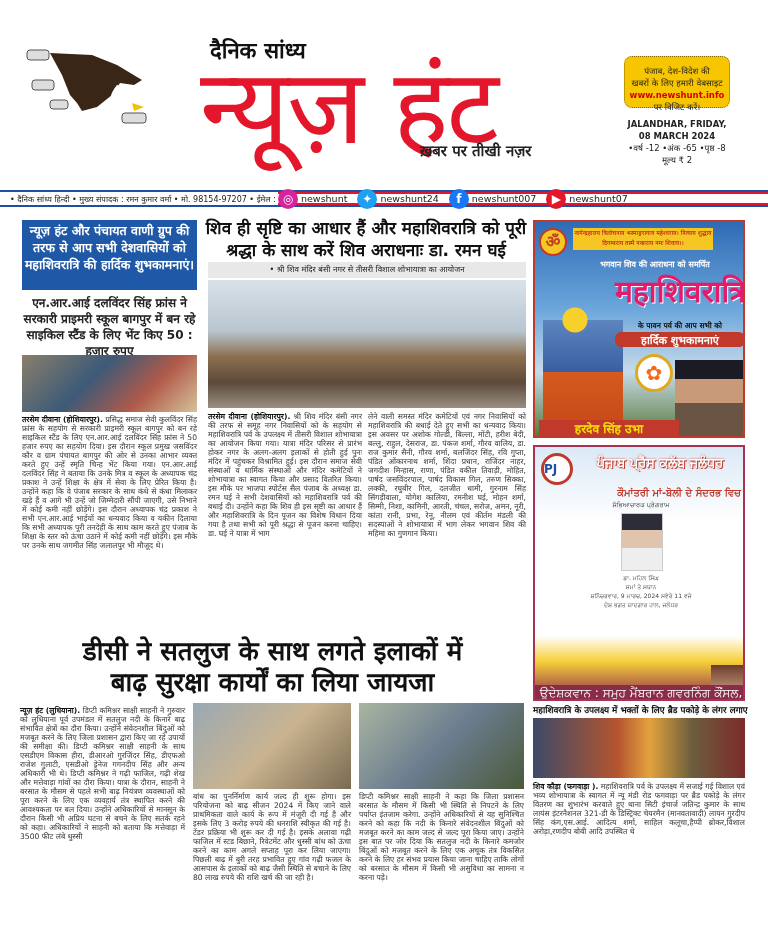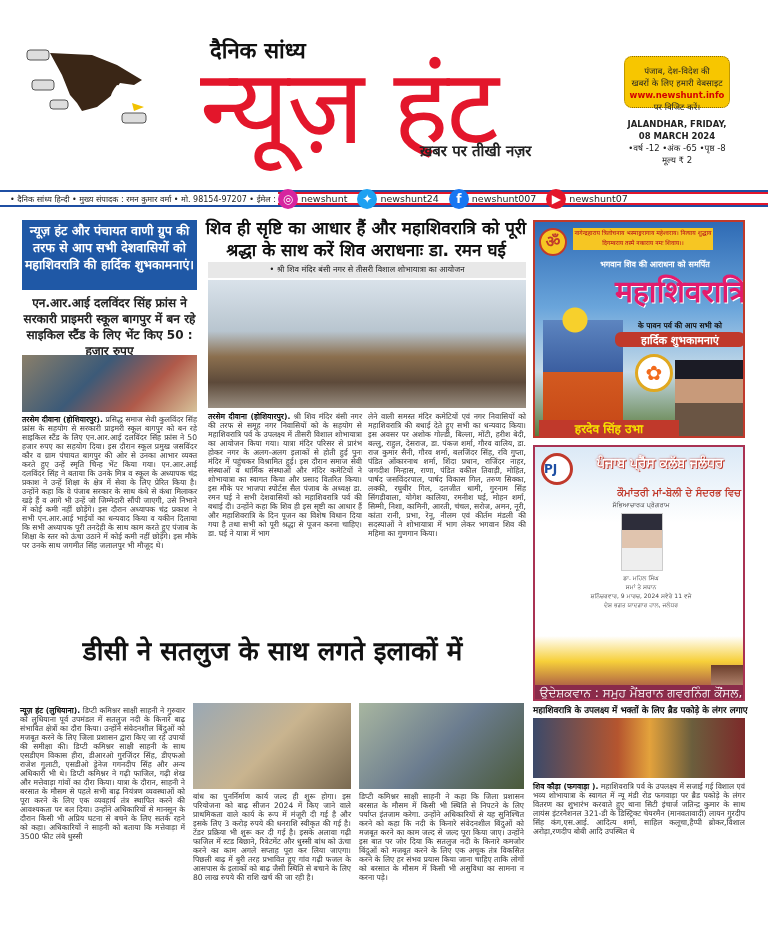--- a/index.html
+++ b/index.html
@@ -130,20 +130,21 @@
 <div class="abs" id="csub">• श्री शिव मंदिर बंसी नगर से तीसरी विशाल शोभायात्रा का आयोजन</div>
 <div class="abs" id="cphoto"></div>
 <div class="abs body" id="cbody1">
   <span class="tl">तरसेम दीवाना (होशियारपुर).</span>
   <span>श्री शिव मंदिर बंसी नगर की तरफ से समूह नगर निवासियों को के सहयोग से महाशिवरात्रि पर्व के उपलक्ष्य में तीसरी विशाल शोभायात्रा का आयोजन किया गया। यात्रा मंदिर परिसर से प्रारंभ होकर नगर के अलग-अलग इलाकों से होती हुई पुनः मंदिर में पहुंचकर विश्रामित हुई। इस दौरान समाज सेवी संस्थाओं व धार्मिक संस्थाओं और मंदिर कमेटियों ने शोभायात्रा का स्वागत किया और प्रसाद वितरित किया। इस मौके पर भाजपा स्पोर्टस सैल पंजाब के अध्यक्ष डा. रमन घई ने सभी देशवासियों को महाशिवरात्रि पर्व की बधाई दी। उन्होंने कहा कि शिव ही इस सृष्टी का आधार हैं और महाशिवरात्रि के दिन पूजन का विशेष विधान दिया गया है तथा सभी को पूरी श्रद्धा से पूजन करना चाहिए। डा. घई ने यात्रा में भाग</span>
 </div>
 <div class="abs body" id="cbody2">लेने वाली समस्त मंदिर कमेटियों एवं नगर निवासियों को महाशिवरात्रि की बधाई देते हुए सभी का धन्यवाद किया। इस अवसर पर अशोक गोल्डी, बिल्ला, मोंटी, हरीश बेदी, बल्लु, राहुल, देसराज, डा. पंकज शर्मा, गौरव वालिय, डा. राज कुमार सैनी, गौरव शर्मा, बलजिंदर सिंह, रवि गुप्ता, पंडित ओंकारनाथ शर्मा, शिंदा प्रधान, राजिंदर नाहर, जगदीश मिन्हास, राणा, पंडित वकील तिवाड़ी, मोहित, पार्षद जसविंदरपाल, पार्षद विकास गिल, तरुण सिक्का, लक्की, रघुबीर गिल, दलजीत धामी, गुरनाम सिंह सिंगड़ीवाला, योगेश कालिया, रमनीश घई, मोहन शर्मा, सिम्मी, निशा, कामिनी, आरती, चंचल, सरोज, अमन, नूरी, कांता रानी, प्रभा, रेनू, नीलम एवं कीर्तम मंडली की सदस्याओं ने शोभायात्रा में भाग लेकर भगवान शिव की महिमा का गुणगान किया।</div>
 
 <div class="abs" id="bighead">
   <div>डीसी ने सतलुज के साथ लगते इलाकों में</div>
+  <div>बाढ़ सुरक्षा कार्यों का लिया जायजा</div>
 </div>
 <div class="abs body" id="bcol1">
   <span class="tl">न्यूज़ हंट (लुधियाना).</span>
   <span>डिप्टी कमिश्नर साक्षी साहनी ने गुरुवार को लुधियाना पूर्व उपमंडल में सतलुज नदी के किनारे बाढ़ संभावित क्षेत्रों का दौरा किया। उन्होंने संवेदनशील बिंदुओं को मजबूत करने के लिए जिला प्रशासन द्वारा किए जा रहे उपायों की समीक्षा की। डिप्टी कमिश्नर साक्षी साहनी के साथ एसडीएम विकास हीरा, डीआरओ गुरजिंदर सिंह, डीएफओ राजेश गुलाटी, एसडीओ ड्रेनेज गगनदीप सिंह और अन्य अधिकारी भी थे। डिप्टी कमिश्नर ने गढ़ी फाजिल, गढ़ी शेख और मत्तेवाड़ा गांवों का दौरा किया। यात्रा के दौरान, साहनी ने बरसात के मौसम से पहले सभी बाढ़ नियंत्रण व्यवस्थाओं को पूरा करने के लिए एक व्यवहार्य तंत्र स्थापित करने की आवश्यकता पर बल दिया। उन्होंने अधिकारियों से मानसून के दौरान किसी भी अप्रिय घटना से बचने के लिए सतर्क रहने को कहा। अधिकारियों ने साहनी को बताया कि मत्तेवाड़ा में 3500 फीट लंबे धुस्सी</span>
 </div>
 <div class="abs photo" id="bp2" style="background:linear-gradient(135deg,#9aa8b4,#c9b48f 50%,#7a6a52)"></div>
 <div class="abs photo" id="bp3" style="background:linear-gradient(135deg,#a8b6a0,#6b7c8f 50%,#4a5a3a)"></div>
 <div class="abs body" id="bcol2">बांध का पुनर्निर्माण कार्य जल्द ही शुरू होगा। इस परियोजना को बाढ़ सीजन 2024 में किए जाने वाले प्राथमिकता वाले कार्य के रूप में मंजूरी दी गई है और इसके लिए 3 करोड़ रुपये की धनराशि स्वीकृत की गई है। टेंडर प्रक्रिया भी शुरू कर दी गई है। इसके अलावा गढ़ी फाजिल में स्टड बिछाने, रिवेटमेंट और धुस्सी बांध को ऊंचा करने का काम अगले सप्ताह पूरा कर लिया जाएगा। पिछली बाढ़ में बुरी तरह प्रभावित हुए गांव गढ़ी फजल के आसपास के इलाकों को बाढ़ जैसी स्थिति से बचाने के लिए 80 लाख रुपये की राशि खर्च की जा रही है।</div>
 <div class="abs body" id="bcol3">डिप्टी कमिश्नर साक्षी साहनी ने कहा कि जिला प्रशासन बरसात के मौसम में किसी भी स्थिति से निपटने के लिए पर्याप्त इंतजाम करेगा. उन्होंने अधिकारियों से यह सुनिश्चित करने को कहा कि नदी के किनारे संवेदनशील बिंदुओं को मजबूत करने का काम जल्द से जल्द पूरा किया जाए। उन्होंने इस बात पर जोर दिया कि सतलुज नदी के किनारे कमजोर बिंदुओं को मजबूत करने के लिए एक अचूक तंत्र विकसित करने के लिए हर संभव प्रयास किया जाना चाहिए ताकि लोगों को बरसात के मौसम में किसी भी असुविधा का सामना न करना पड़े।</div>
 

